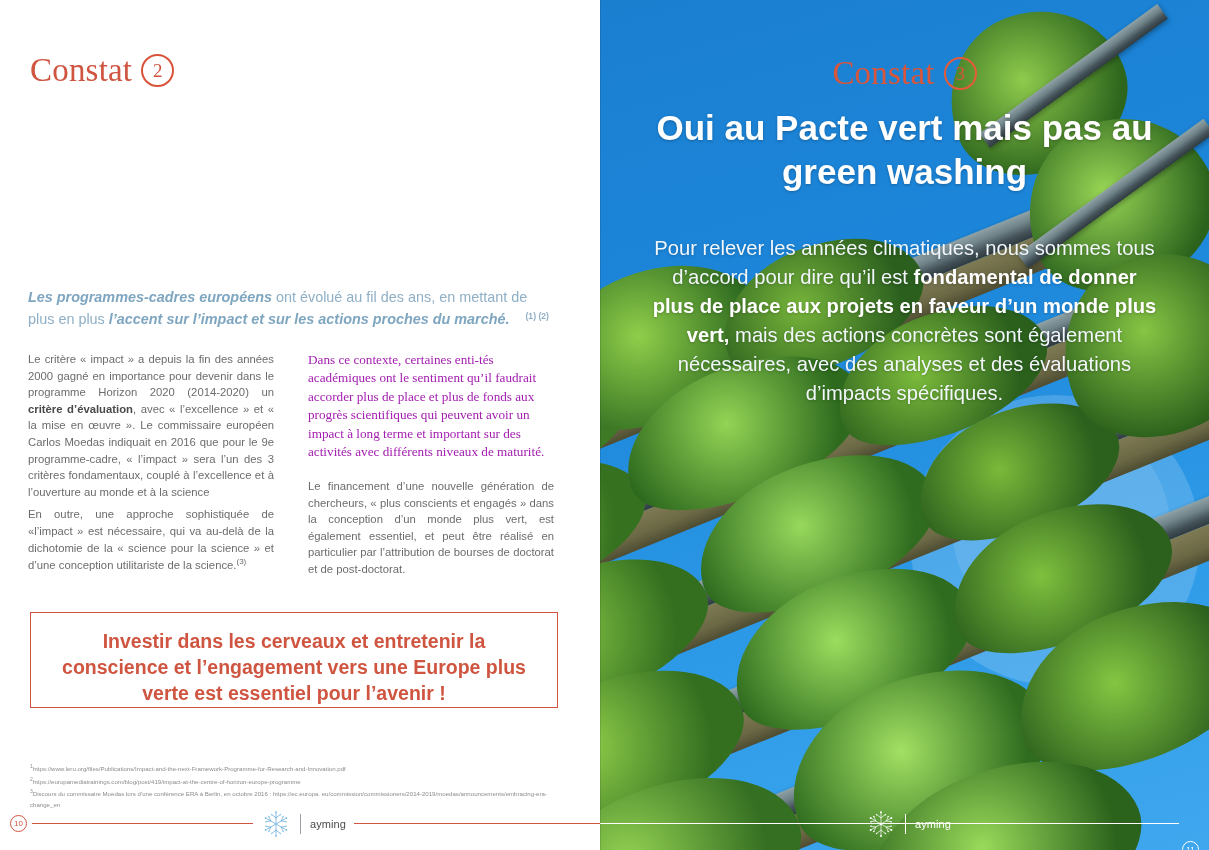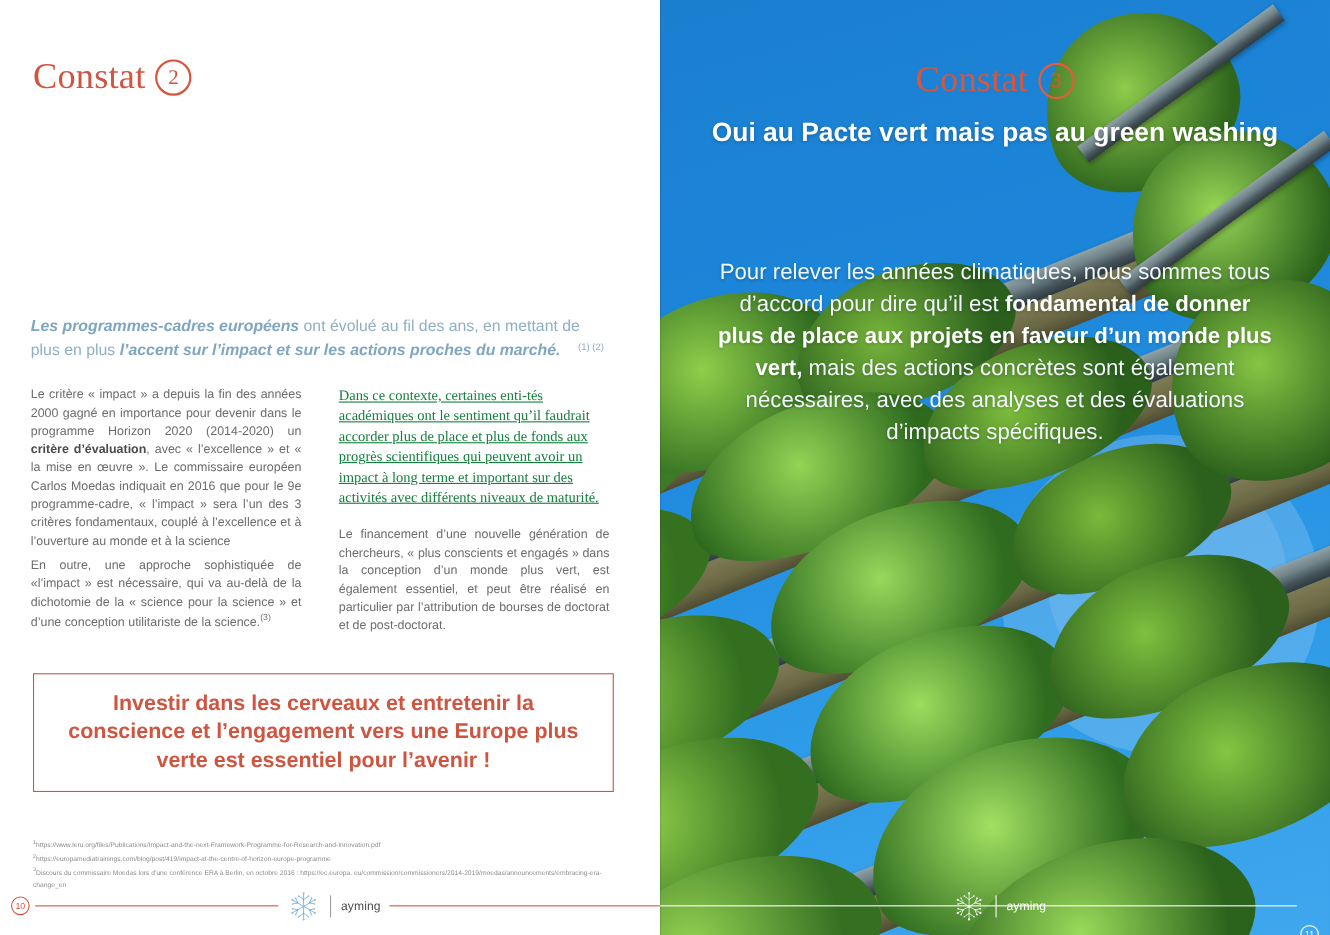--- a/index.html
+++ b/index.html
@@ -37,43 +37,42 @@
   .left-title {
     position: absolute; left: 28px; top: 104px; width: 530px;
     font-size: 31.5px; font-weight: 700; line-height: 1.255;
     color: #6E99B6; letter-spacing: -0.2px;
   }
   .left-intro {
     position: absolute; left: 28px; top: 286px; width: 522px;
     font-size: 14.4px; line-height: 1.55; color: #8FAFC6;
   }
   .left-intro b { font-weight: 700; color: #7FA6C0; font-style: italic; }
-  .left-intro sup { font-size: 8.6px; font-weight: 400; vertical-align: super; padding-left: 16px; }
+  .left-intro sup { font-size: 8.6px; font-weight: 700; vertical-align: super; padding-left: 16px; }
 
   .cols { position: absolute; left: 28px; top: 351px; width: 530px; display: flex; gap: 34px; }
   .col-a { width: 246px; }
   .col-b { width: 246px; }
   .body-txt {
     font-size: 11.3px; line-height: 1.47; color: #6C6C6C;
     text-align: justify;
   }
   .body-txt b { font-weight: 700; color: #4A4A4A; }
   .body-txt + .body-txt { margin-top: 6px; }
   .body-txt sup { font-size: 8px; vertical-align: super; }
   .red-txt {
     font-family: "Liberation Serif", serif;
-    font-size: 13.2px; line-height: 1.40; color: #15803d;
+    font-size: 13.2px; line-height: 1.40; color: #a21caf;
     font-weight: 400;
-    text-decoration: underline;
   }
 
   .callout {
-    position: absolute; left: 30px; top: 612px; width: 528px; height: 108px;
+    position: absolute; left: 30px; top: 612px; width: 528px; height: 96px;
     border: 1.4px solid #CF5540;
-    display: flex; align-items: center; justify-content: center;
+    display: flex; align-items: flex-end; justify-content: center;
   }
   .callout-txt {
     font-size: 19.5px; font-weight: 700; line-height: 1.33;
     color: #CF5540; text-align: center; padding: 0 26px;
   }
 
   .footnotes {
     position: absolute; left: 30px; top: 762px; width: 540px;
     font-size: 6.1px; line-height: 1.72; color: #8C8C8C;
   }
@@ -144,21 +143,21 @@
   .right-badge {
     position: absolute; left: 0; right: 0; top: 55px;
     display: flex; align-items: center; justify-content: center; gap: 9px;
   }
   .right-badge .constat-word { color: #D8563B; }
   .right-badge .constat-num { border-color: #E85B38; color: #D8563B; }
 
   .right-title {
     position: absolute; left: 0; right: 0; top: 106px;
     text-align: center; color: #ffffff;
-    font-size: 24px; font-weight: 700; line-height: 1.27;
+    font-size: 35px; font-weight: 700; line-height: 1.27;
     text-shadow: 0 1px 3px rgba(0,0,0,.25);
     padding: 0 45px;
   }
   .right-body {
     position: absolute; left: 0; right: 0; top: 234px;
     text-align: center; color: #F2F7FB;
     font-size: 20.2px; line-height: 1.44; padding: 0 52px;
     text-shadow: 0 1px 3px rgba(0,0,0,.22);
   }
   .right-body b { font-weight: 700; color: #ffffff; }

